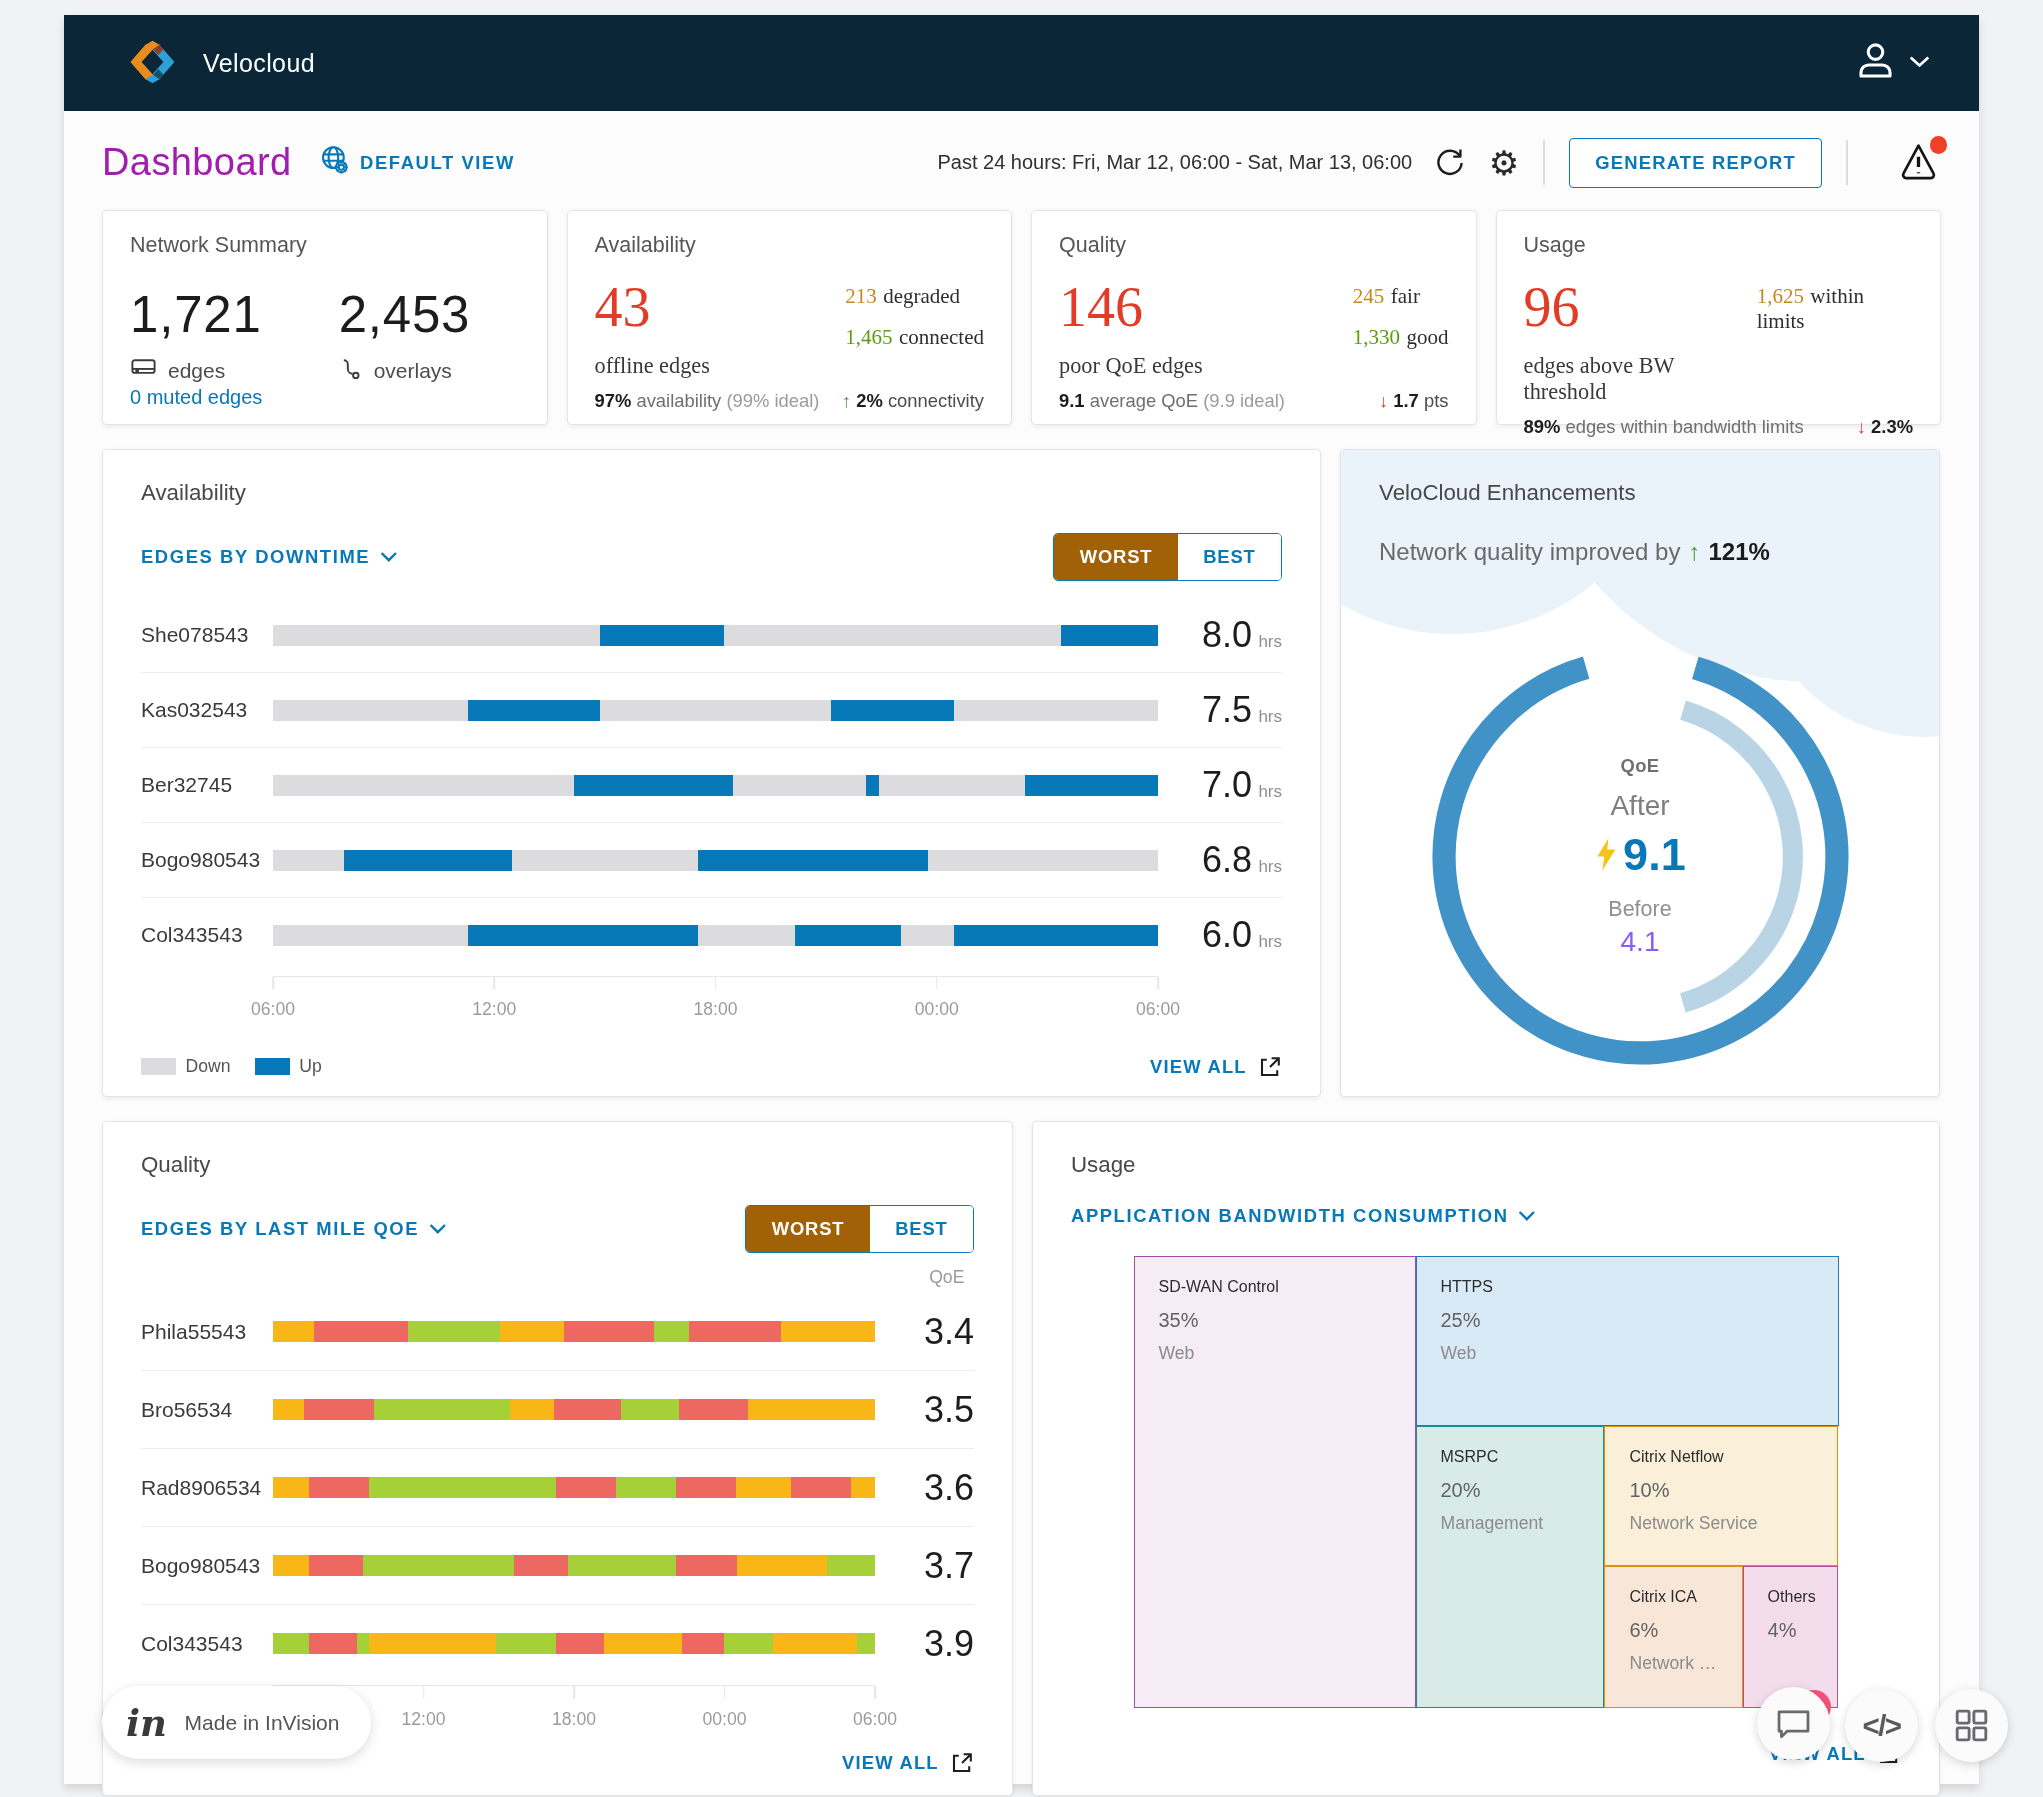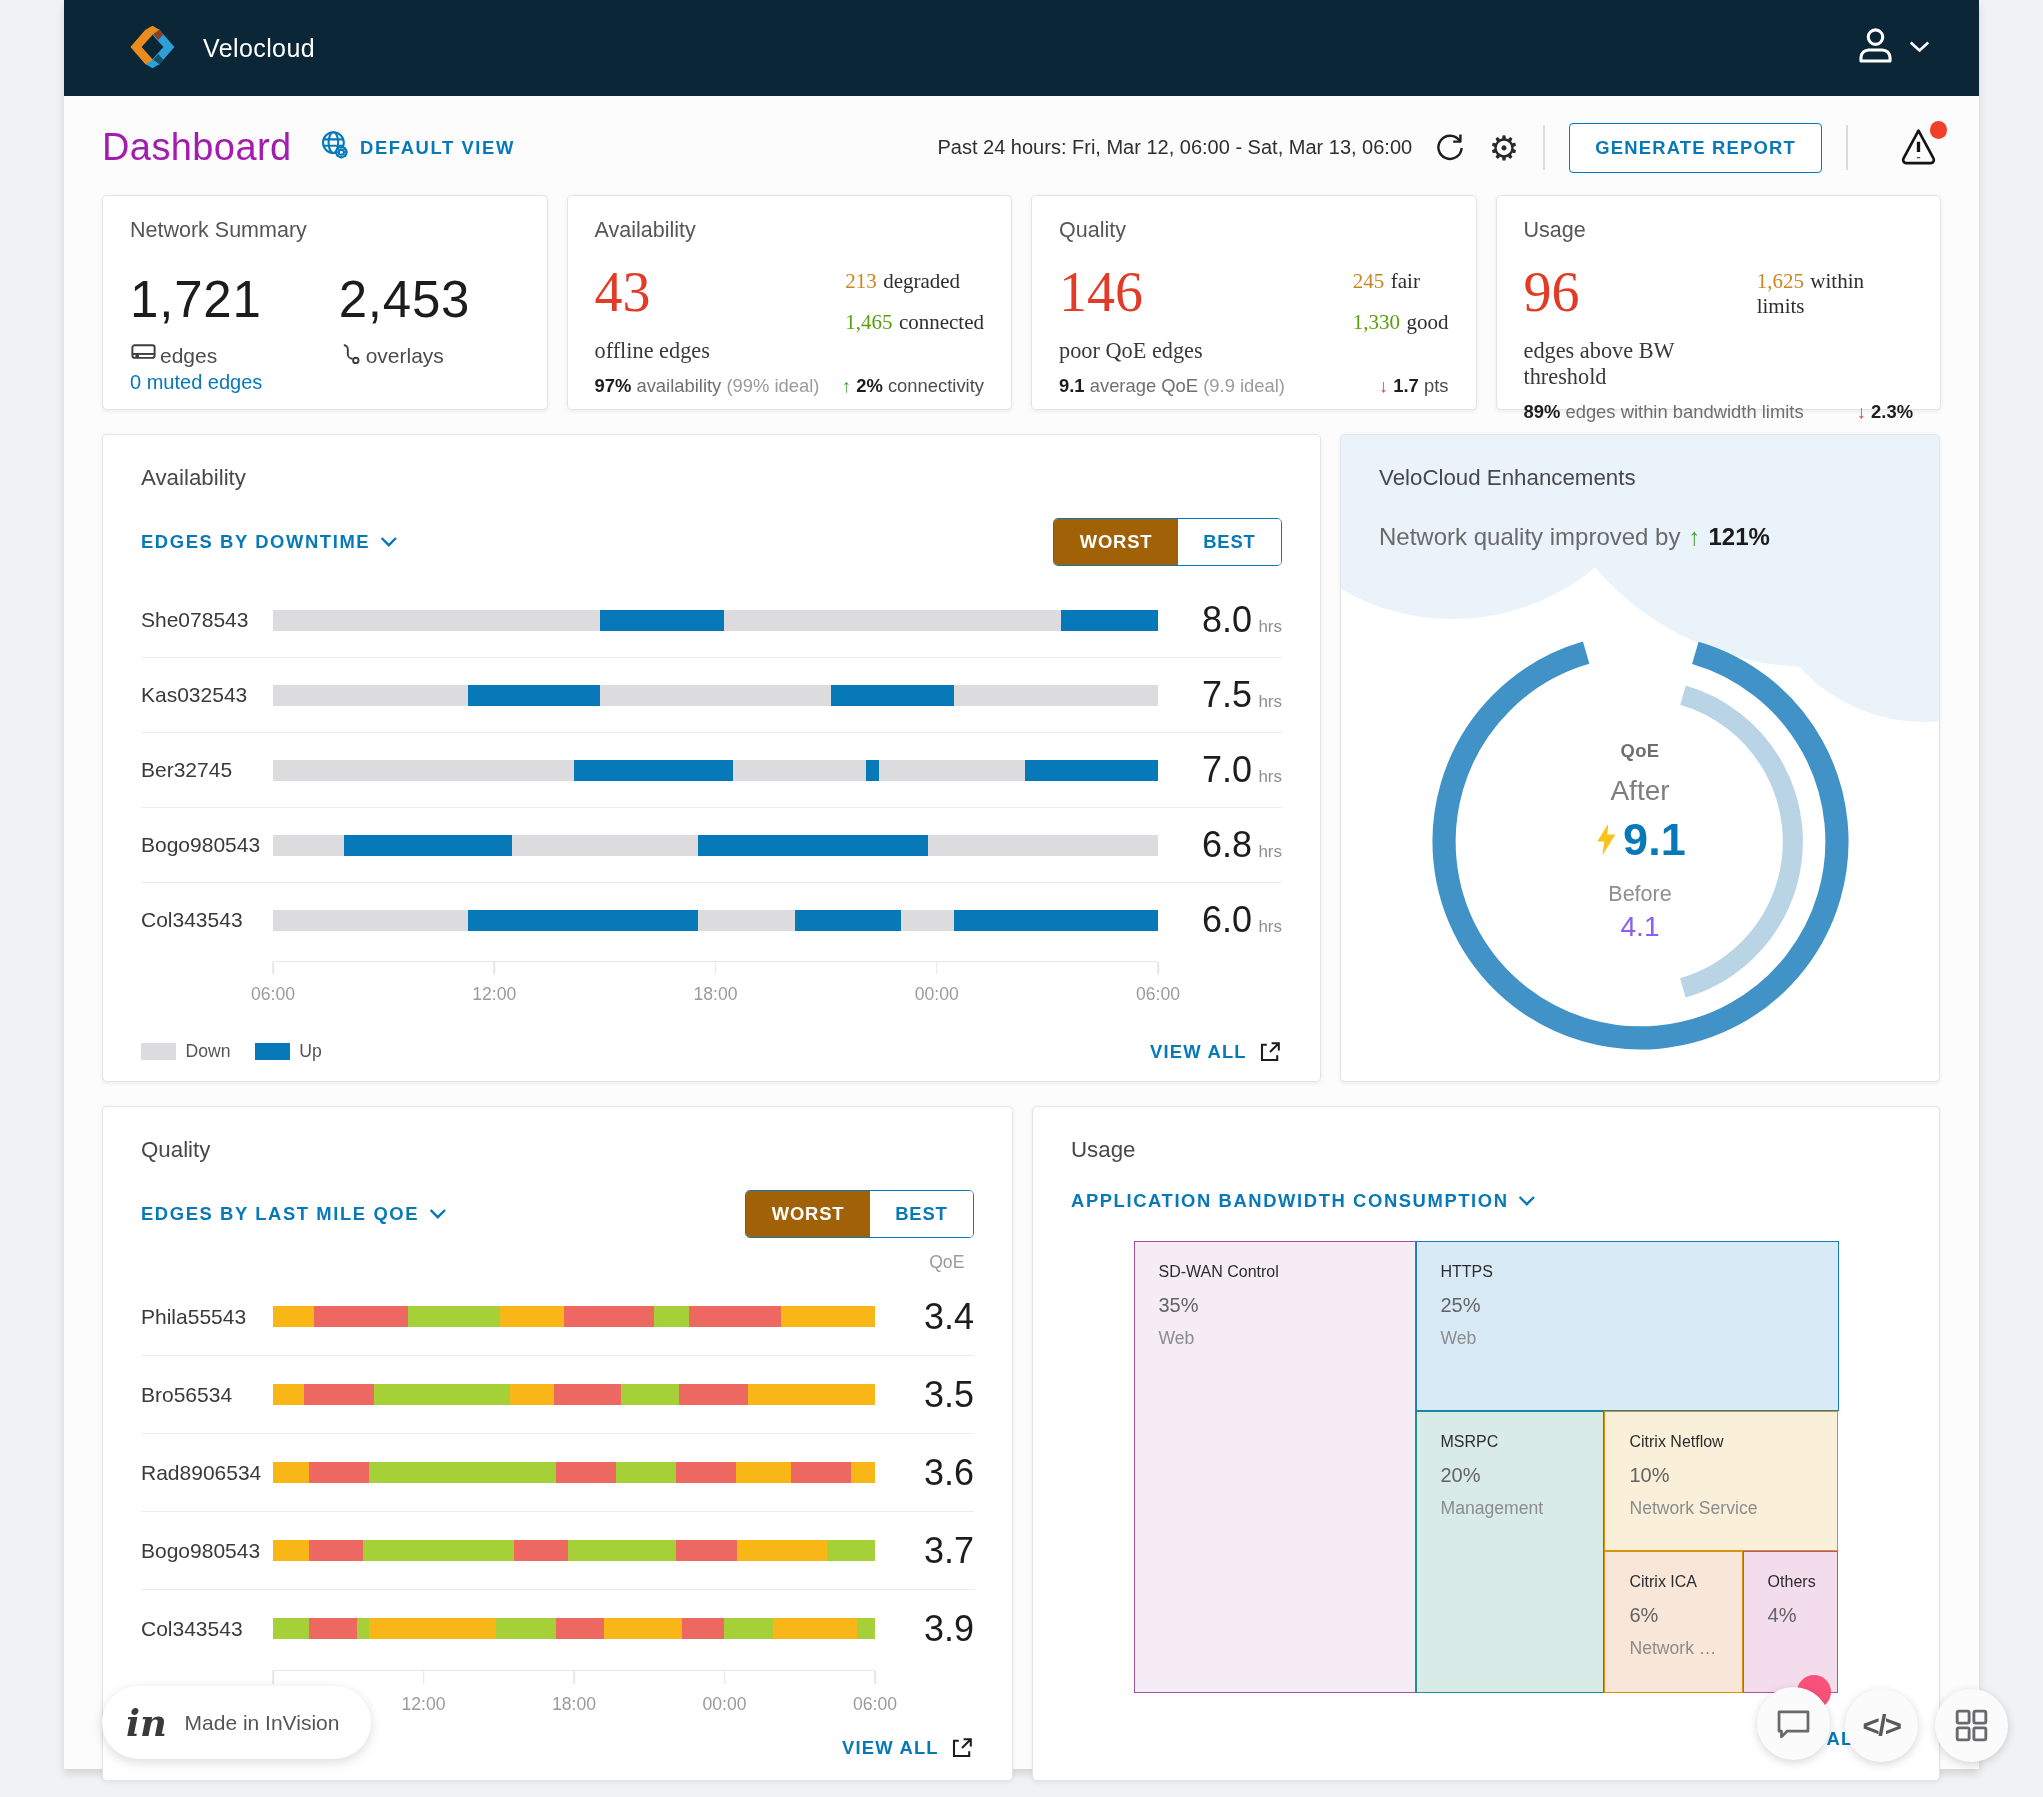--- a/index.html
+++ b/index.html
@@ -1,17 +1,17 @@
 <!DOCTYPE html>
 <html style="font-size:12.8px"><head>
 <meta charset="utf-8">
 <style>
   html,body{margin:0;padding:0;width:2043px;height:1797px;background:#f1f2f3;overflow:hidden;
     font-family:"Liberation Sans", sans-serif;-webkit-font-smoothing:antialiased;}
-  .frame{position:absolute;left:64px;top:0;width:1915px;height:1769px;background:#fcfcfd;
+  .frame{position:absolute;left:64px;top:15px;width:1915px;height:1769px;background:#fcfcfd;
     box-shadow:0 4.8px 8px rgba(0,0,0,.12);}
   
   .appbar{height:96px;background:#0b2737;display:flex;align-items:center;padding:0 49px 0 62px;box-sizing:border-box;}
   .brand{display:flex;align-items:center;gap:24px;}
   .brand-name{color:#fff;font-size:25px;letter-spacing:0.4px;}
   .appbar .spacer{flex:1;}
   .usermenu{display:flex;align-items:center;gap:12.8px;cursor:pointer;}
   
   .toolbar{display:flex;align-items:center;padding:27px 38px 22.3px 38px;}
   .page-title{font-size:38px;font-weight:400;color:#a21caf;margin:0;letter-spacing:0.4px;}
@@ -25,21 +25,21 @@
     font-family:inherit;font-size:18.4px;font-weight:bold;letter-spacing:1.2px;padding:12.8px 25.5px;cursor:pointer;}
   .alarm{position:relative;margin-left:24px;cursor:pointer;}
   .alarm .dot{position:absolute;top:-4.8px;right:-6.4px;width:17.6px;height:17.6px;border-radius:50%;background:#f0402a;}
   
   .cards{display:grid;grid-template-columns:repeat(4,1fr);gap:19px;padding:0 38px;}
   .card{background:#fff;border:0.8px solid #e4e4e6;border-radius:4.8px;box-shadow:0 1.6px 4px rgba(40,40,60,.07);
     height:215px;box-sizing:border-box;padding:22.3px 27px;display:flex;flex-direction:column;position:relative;}
   .card h3{font-size:21.5px;font-weight:400;color:#565658;margin:0;}
   .ns-metrics{display:flex;gap:77px;margin-top:27px;}
   .ns-num{font-size:51px;color:#1c1c1e;letter-spacing:0.8px;}
-  .ns-sub{display:flex;align-items:center;gap:3px;margin-top:12.8px;color:#4c4c4e;font-size:21px;}
+  .ns-sub{display:flex;align-items:center;gap:11px;margin-top:12.8px;color:#4c4c4e;font-size:21px;}
   .ns-link{margin-top:auto;color:#0779b8;font-size:20px;cursor:pointer;}
   .sc-top{display:flex;justify-content:space-between;margin-top:21px;font-family:Liberation Serif, serif;}
   .sc-big{font-size:56px;color:#e23c29;line-height:1;}
   .sc-big-label{font-size:22.3px;color:#39393b;margin-top:17.6px;}
   .sc-stats{display:flex;flex-direction:column;gap:16px;font-size:21px;padding-top:4.8px;text-align:left;}
   .sc-stat .l{color:#2e2e30;margin-left:6.4px;}
   .v-orange{color:#c8871f;} .v-green{color:#5a9e0e;}
   .sc-bar{height:10.4px;background:#e5e5e6;margin-top:auto;position:relative;overflow:hidden;}
   .sc-bar .fill{position:absolute;left:0;top:0;bottom:0;background:#7bc144;}
   .sc-footer{display:flex;justify-content:space-between;align-items:baseline;margin-top:11.2px;font-size:18.4px;color:#6f6f71;}

